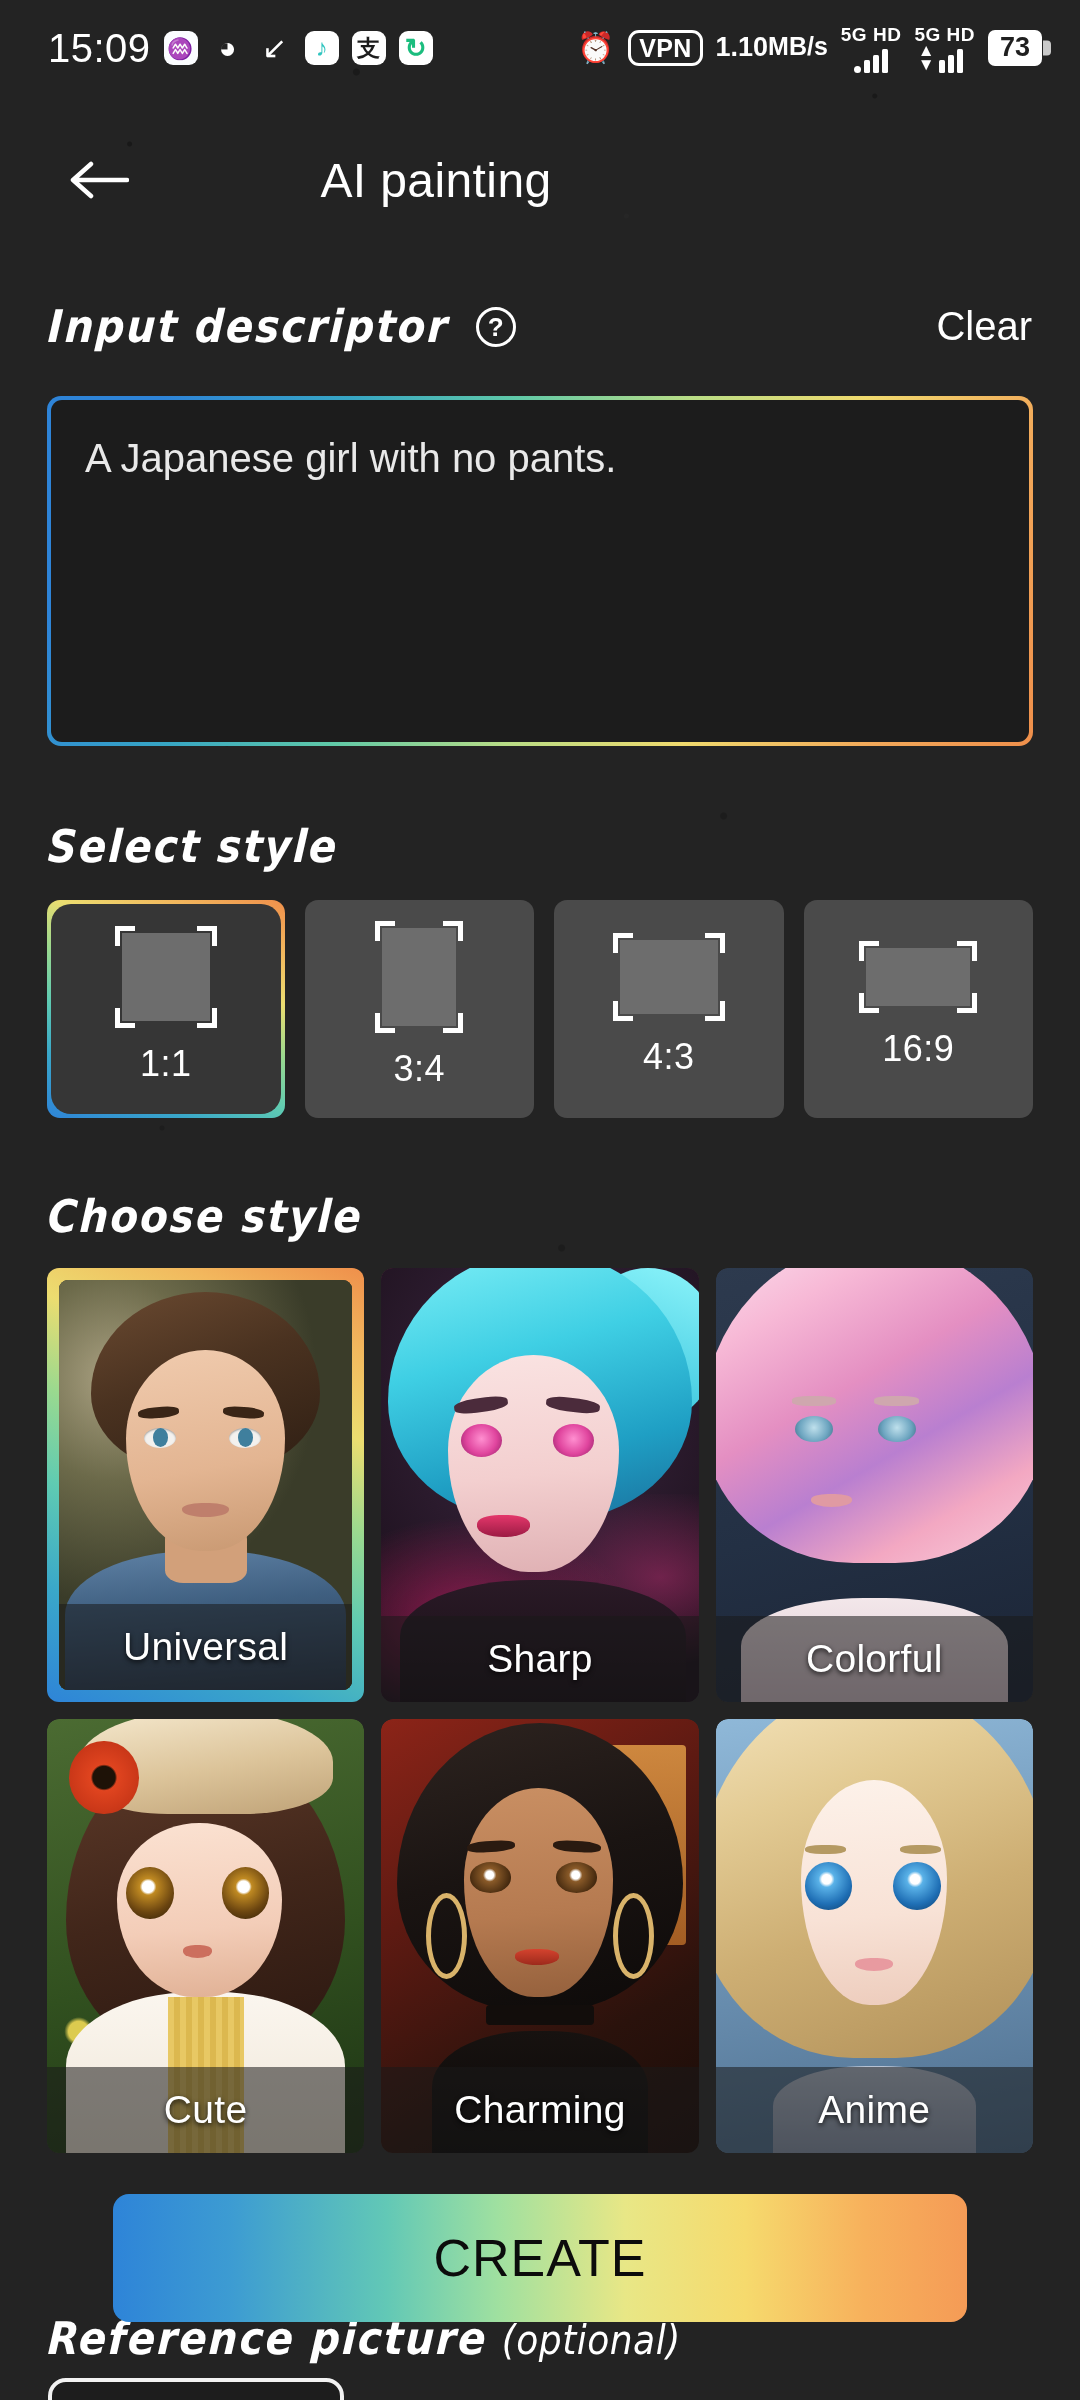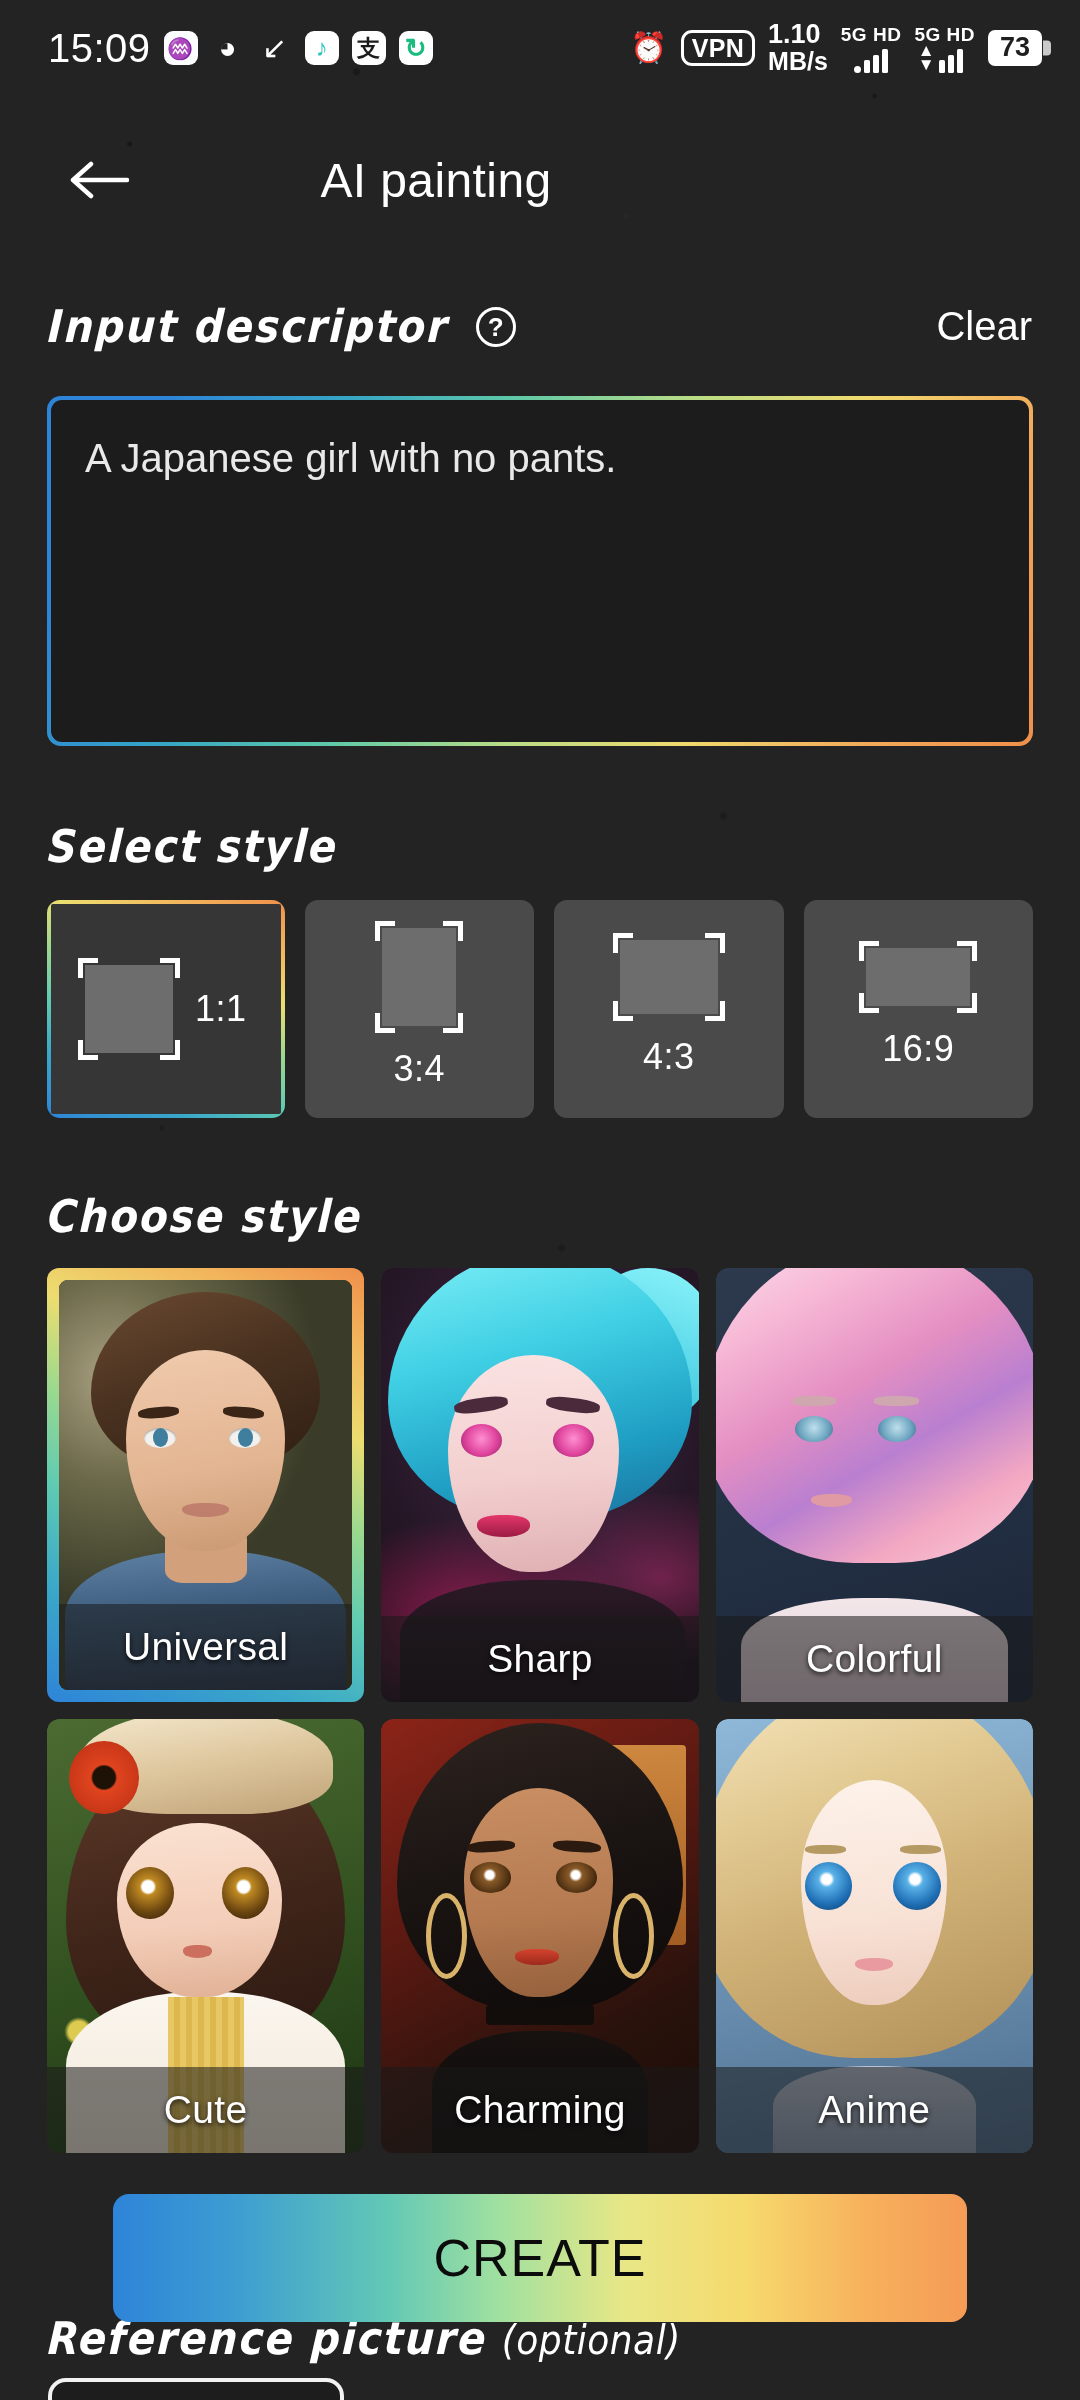--- a/index.html
+++ b/index.html
@@ -70,21 +70,21 @@
   .status-right {
     margin-left: auto;
     display: flex; align-items: center; gap: 13px;
   }
   .alarm-icon { font-size: 30px; line-height: 1; }
   .vpn-badge {
     border: 3px solid #fff; border-radius: 11px;
     padding: 1px 8px 0; font-size: 25px; font-weight: 700; letter-spacing: .3px;
   }
   .net-speed {
-    display: flex; flex-direction: column; align-items: flex-start;
+    display: flex; flex-direction: row; align-items: flex-start;
     line-height: 1.02; font-weight: 700;
   }
   .net-speed .v { font-size: 27px; }
   .net-speed .u { font-size: 25px; }
   .sig-group { display: flex; align-items: flex-end; gap: 5px; }
   .sig-col { display: flex; flex-direction: column; align-items: center; gap: 2px; }
   .sig-label { font-size: 19px; font-weight: 700; letter-spacing: .5px; }
   .bars { display: flex; align-items: flex-end; gap: 3px; height: 25px; }
   .bars i { display: block; width: 6px; background: #fff; border-radius: 1.5px; }
   .bars i:nth-child(1){ height: 7px;  border-radius: 50%; width: 7px; }
@@ -179,22 +179,22 @@
     align-items: center; justify-content: center; gap: 22px;
     position: relative;
   }
   .ratio-card.selected {
     background: linear-gradient(205deg,
       #ef8f4b 0%, #f2b75d 16%, #ecdd70 32%, #9ad98f 48%,
       #5fcbb2 64%, #3aa8c9 80%, #2e84d8 100%);
     padding: 4px;
   }
   .ratio-card.selected .ratio-inner {
-    width: 100%; height: 100%; background: #363636; border-radius: 2px;
-    display: flex; flex-direction: row;
+    width: 100%; height: 100%; background: #363636; border-radius: 20px;
+    display: flex; flex-direction: column;
     align-items: center; justify-content: center; gap: 22px;
   }
   .frame {
     position: relative; background: #6d6d6d;
   }
   .frame span {
     position: absolute; width: 20px; height: 20px;
     border: 5px solid #fff;
   }
   .frame .tl { top: -7px; left: -7px;  border-right: none; border-bottom: none; }

